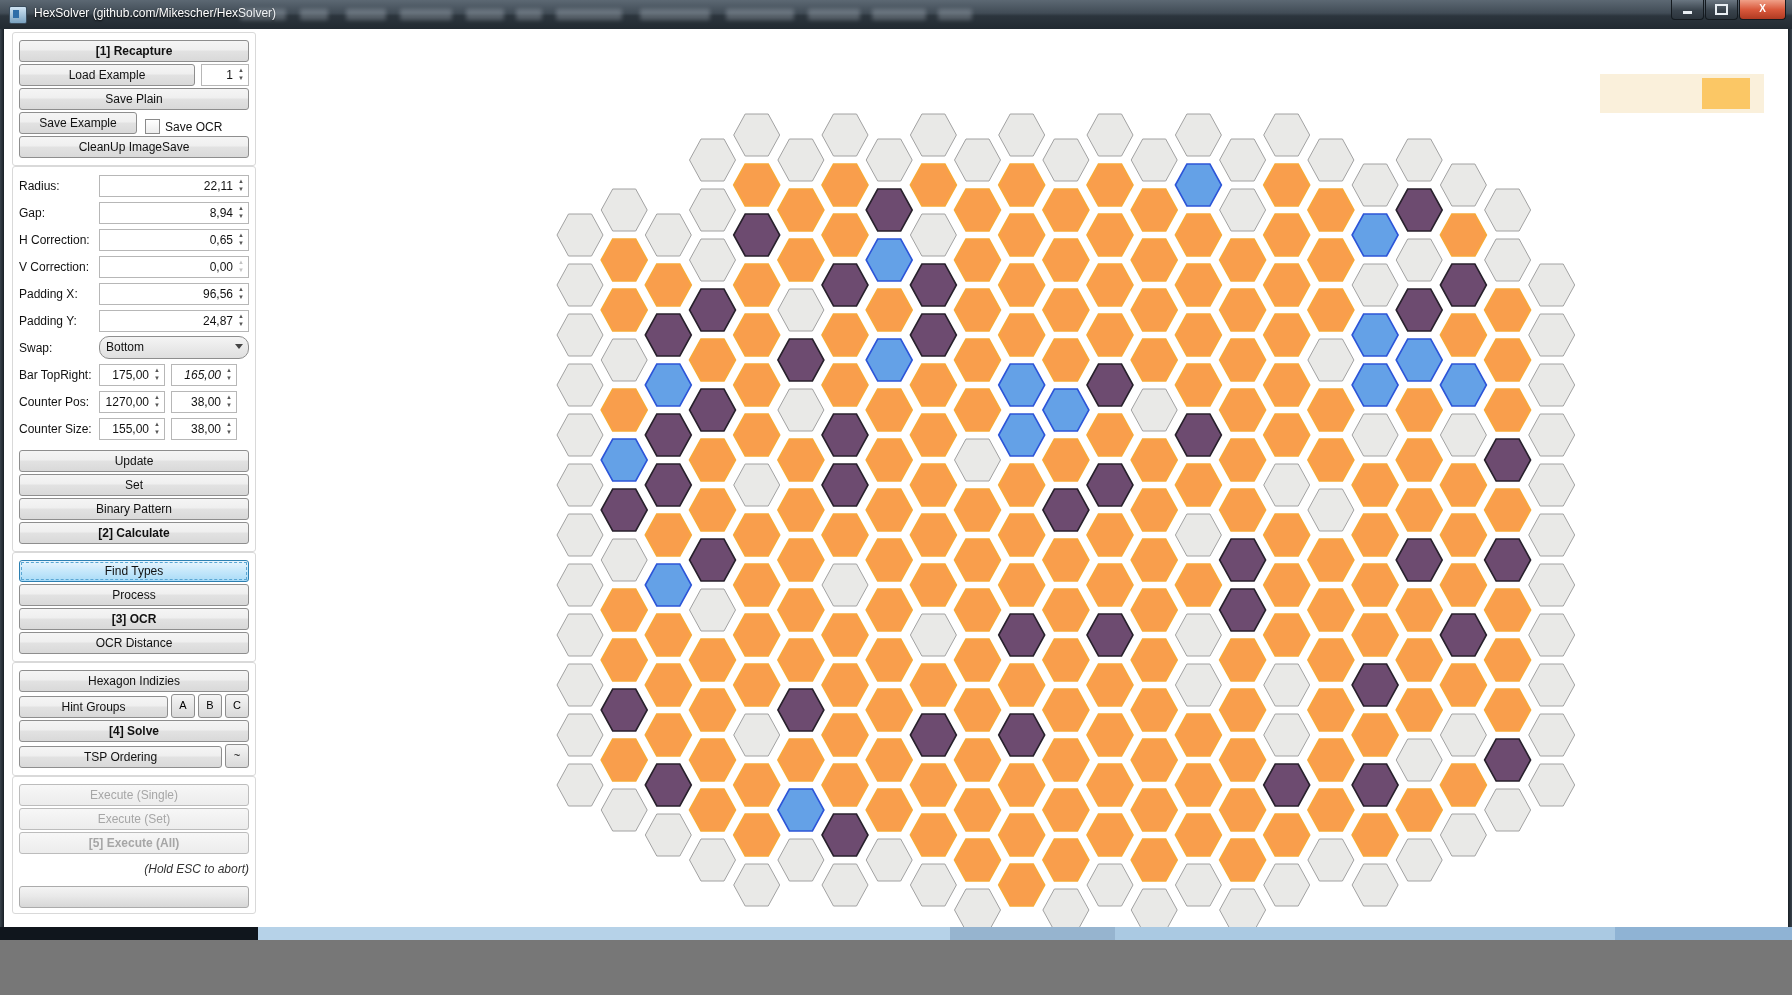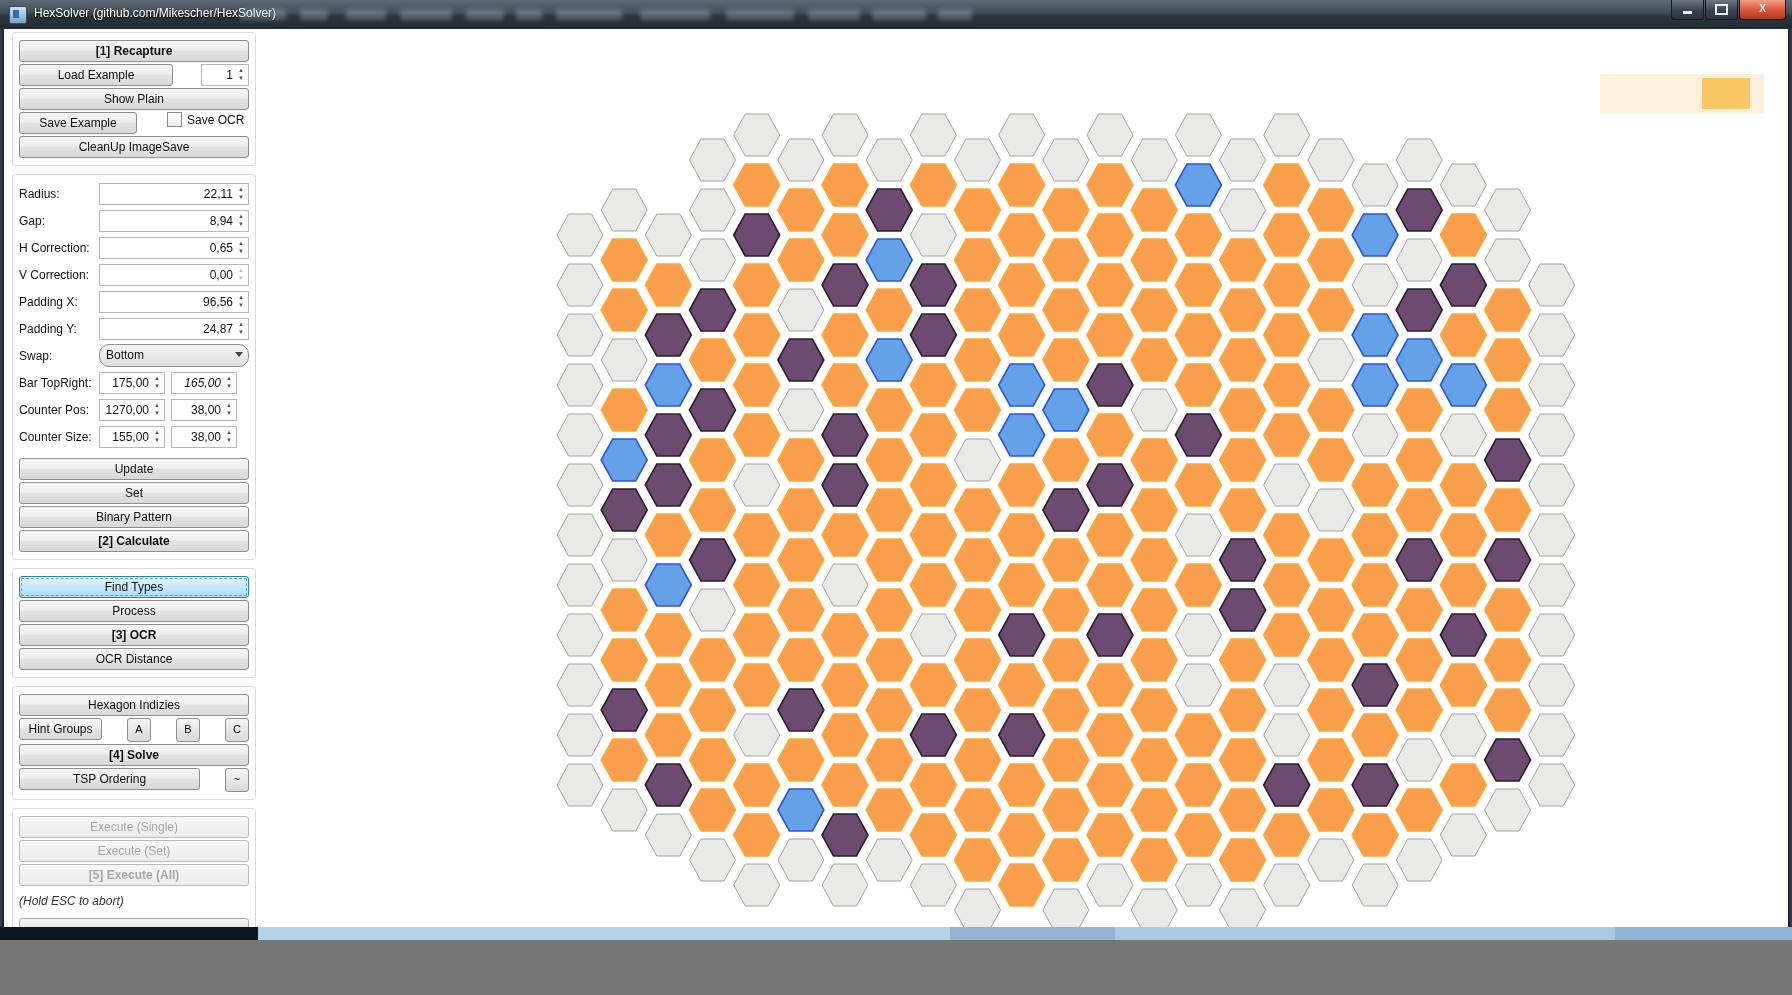--- a/index.html
+++ b/index.html
@@ -23,48 +23,48 @@
   .glyph-min{display:inline-block;width:9px;height:3px;background:#e8eef3;margin-top:11px;}
   .glyph-max{display:inline-block;width:9px;height:7px;border:2px solid #e8eef3;margin-top:4px;}
   
   #content{position:absolute;left:4px;top:29px;width:1784px;height:953px;background:#ffffff;}
   #frameL,#frameR{position:absolute;top:29px;width:4px;height:953px;background:linear-gradient(90deg,#39434c,#181f25);}
   #frameL{left:0;} #frameR{right:0;background:linear-gradient(90deg,#181f25,#39434c);}
   #bottomstrip{position:absolute;left:0;bottom:0;width:1792px;height:13px;background:#b6d2e8;}
   .bseg{position:absolute;top:0;height:13px;}
   
   #sidebar{position:absolute;left:8px;top:3px;width:244px;}
-  .group{border:1px solid #d9d9d9;border-radius:3px;padding:5px 6px;margin-bottom:8px;background:#fff;}
+  .group{border:1px solid #d9d9d9;border-radius:3px;padding:5px 6px;background:#fff;}
   .btn{display:block;width:100%;box-sizing:border-box;height:22px;margin:2px 0;
     border:1px solid #8e8e8e;border-radius:3px;font-size:12px;color:#111;text-align:center;line-height:20px;
     background:linear-gradient(#f5f5f5,#efefef 45%,#e2e2e2 50%,#d9d9d9);}
   .btn.bold{font-weight:bold;}
   .btn.disabled{color:#a6a6a6;border-color:#bcbcbc;background:linear-gradient(#f7f7f7,#ececec);}
   .btn.focus{background:linear-gradient(#e9f5fd,#c9e9fb 45%,#a9dbf7);border:1px solid #2c7fb1;
     outline:1px dashed #5aa7d4;outline-offset:-3px;}
-  .row{display:flex;align-items:flex-start;margin:2px 0;gap:22px;}
+  .row{display:flex;align-items:flex-end;margin:2px 0;}
   .row .btn{flex:1;margin:0;}
   .sq{width:22px;height:22px;margin-left:3px;flex:none;border:1px solid #8e8e8e;border-radius:3px;
     font-size:11px;text-align:center;line-height:20px;background:linear-gradient(#f5f5f5,#d9d9d9);}
   .chkwrap{display:flex;align-items:center;margin-left:8px;flex:none;}
   .chk{width:13px;height:13px;border:1px solid #8a8a8a;background:linear-gradient(#fff,#ececec);margin-right:5px;}
   .chklabel{font-size:12px;color:#111;}
   .frow{display:flex;align-items:center;height:27px;}
   .flabel{width:80px;font-size:12px;color:#111;flex:none;}
   .field{position:relative;flex:1;height:20px;border:1px solid #b7b7b7;background:#fff;}
   .field .val{position:absolute;right:15px;top:3px;font-size:12px;color:#111;}
   .field.small{width:64px;flex:none;margin-right:6px;}
   .spin{position:absolute;right:2px;top:1px;width:10px;height:18px;font-size:6px;line-height:8px;color:#555;text-align:center;}
   .spin.gray{color:#c2c2c2;}
   .combo{position:relative;flex:1;height:21px;border:1px solid #8e8e8e;border-radius:10px;
     background:linear-gradient(#f4f4f4,#dfdfdf);}
   .combo .val{position:absolute;left:6px;top:3px;font-size:12px;color:#111;}
   .combo .arr{position:absolute;right:5px;top:7px;width:0;height:0;border-left:4px solid transparent;
     border-right:4px solid transparent;border-top:5px solid #444;}
-  .abort{font-size:12px;font-style:italic;color:#333;text-align:left;margin:8px 0 10px 0;}
+  .abort{font-size:12px;font-style:italic;color:#333;text-align:right;margin:8px 0 10px 0;}
   .pbar{height:20px;border:1px solid #ababab;border-radius:3px;
     background:linear-gradient(#f4f4f4,#e9e9e9 45%,#d7d7d7);}
   
   #hexsvg{position:absolute;left:0;top:0;}
   #counterbar{position:absolute;}
   #counterfill{position:absolute;}
 </style>
 </head>
 <body>
 
@@ -452,21 +452,21 @@
 
       <div class="group">
         <div class="btn bold">[1] Recapture</div>
         <div class="row">
           <div class="btn">Load Example</div>
           <div class="field small" style="margin-left:6px;margin-right:0;width:46px;flex:none;">
             <span class="val">1</span>
             <span class="spin">▲<br>▼</span>
           </div>
         </div>
-        <div class="btn">Show Plain</div>
+        <div class="btn">Save Plain</div>
         <div class="row">
           <div class="btn" style="flex:none;width:118px;">Save Example</div>
           <div class="chkwrap">
             <div class="chk"></div>
             <span class="chklabel">Save OCR</span>
           </div>
         </div>
         <div class="btn">CleanUp ImageSave</div>
       </div>
 

